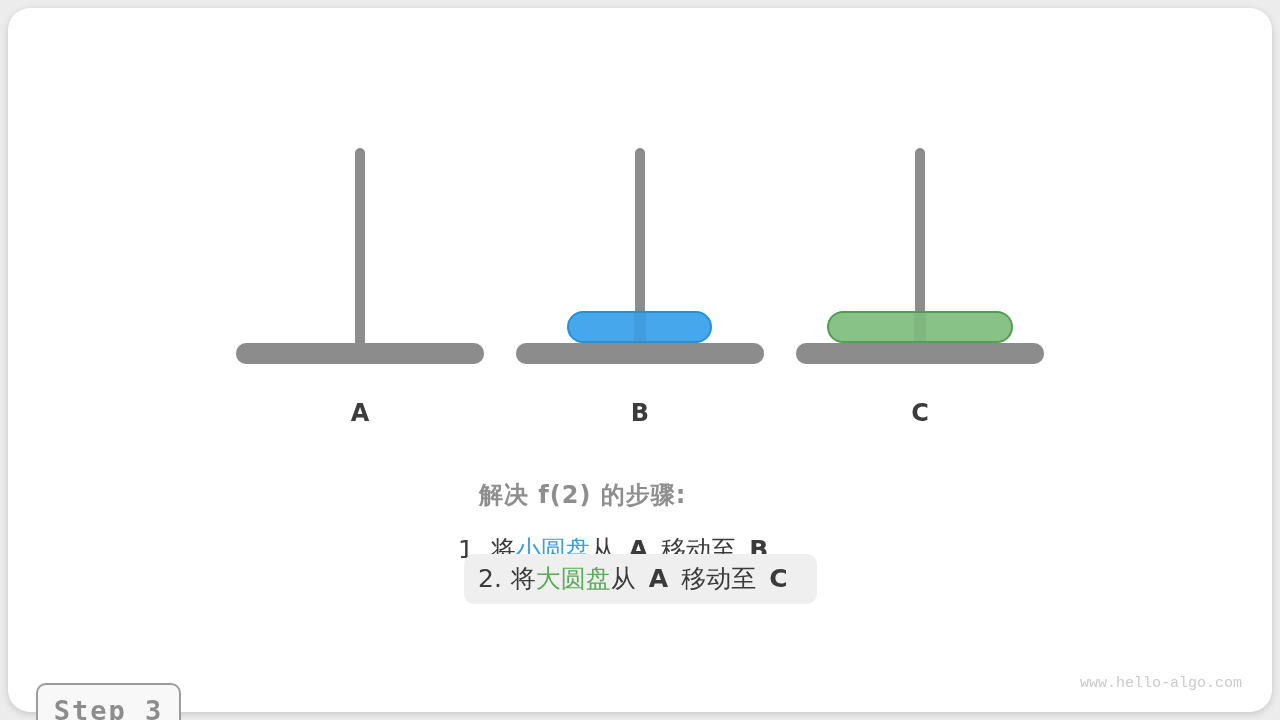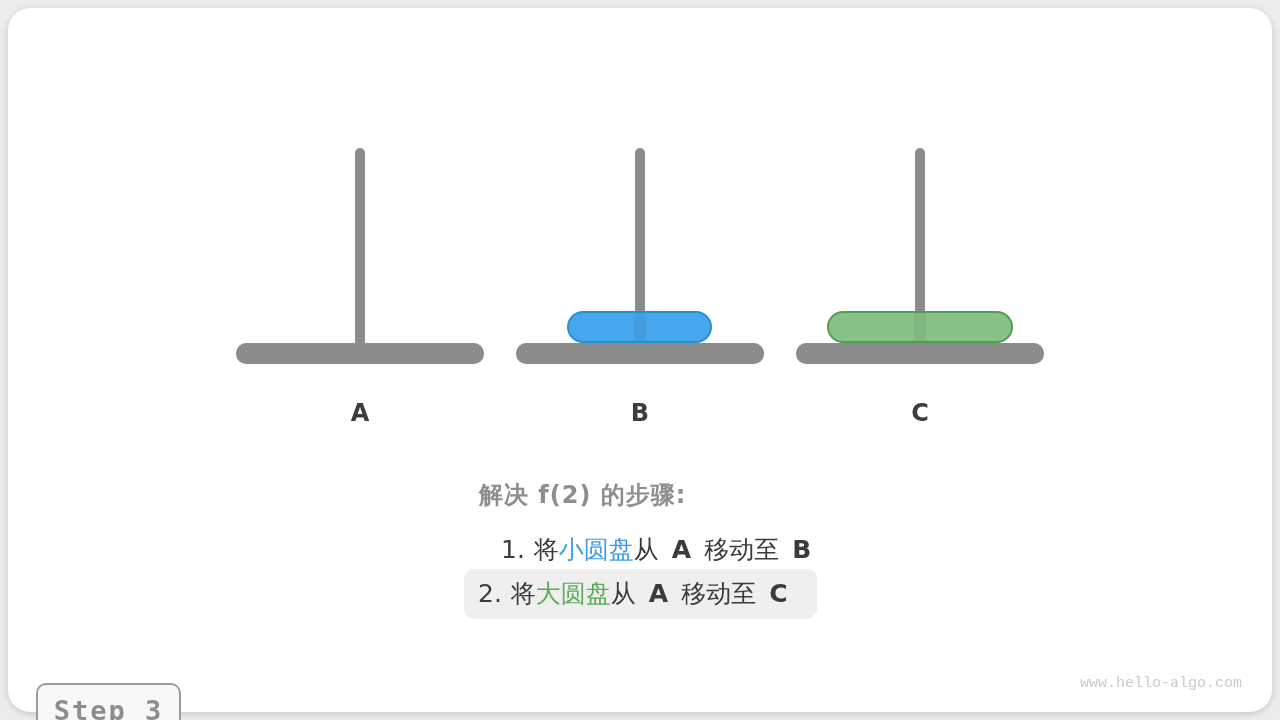--- a/index.html
+++ b/index.html
@@ -88,28 +88,28 @@
     left: 479px;
     top: 479px;
     font-size: 24px;
     font-weight: 700;
     letter-spacing: 1px;
     color: #8E8E8E;
     text-align: right;
   }
   .step-line {
     position: absolute;
-    left: 501px;
+    left: 458px;
     font-size: 25px;
     color: #3B3B3B;
     white-space: nowrap;
   }
   .step-line-1 { top: 533px; }
   .step-line-2 {
-    top: 569px;
+    top: 554px;
     left: 464px;
     background: #EFEFEF;
     border-radius: 10px;
     padding: 8px 16px 9px 14px;
   }
   .step-num { margin-right: 9px; }
   .step-letter {
     font-weight: 700;
     margin: 0 13px;
     font-family: "DejaVu Sans", sans-serif;

